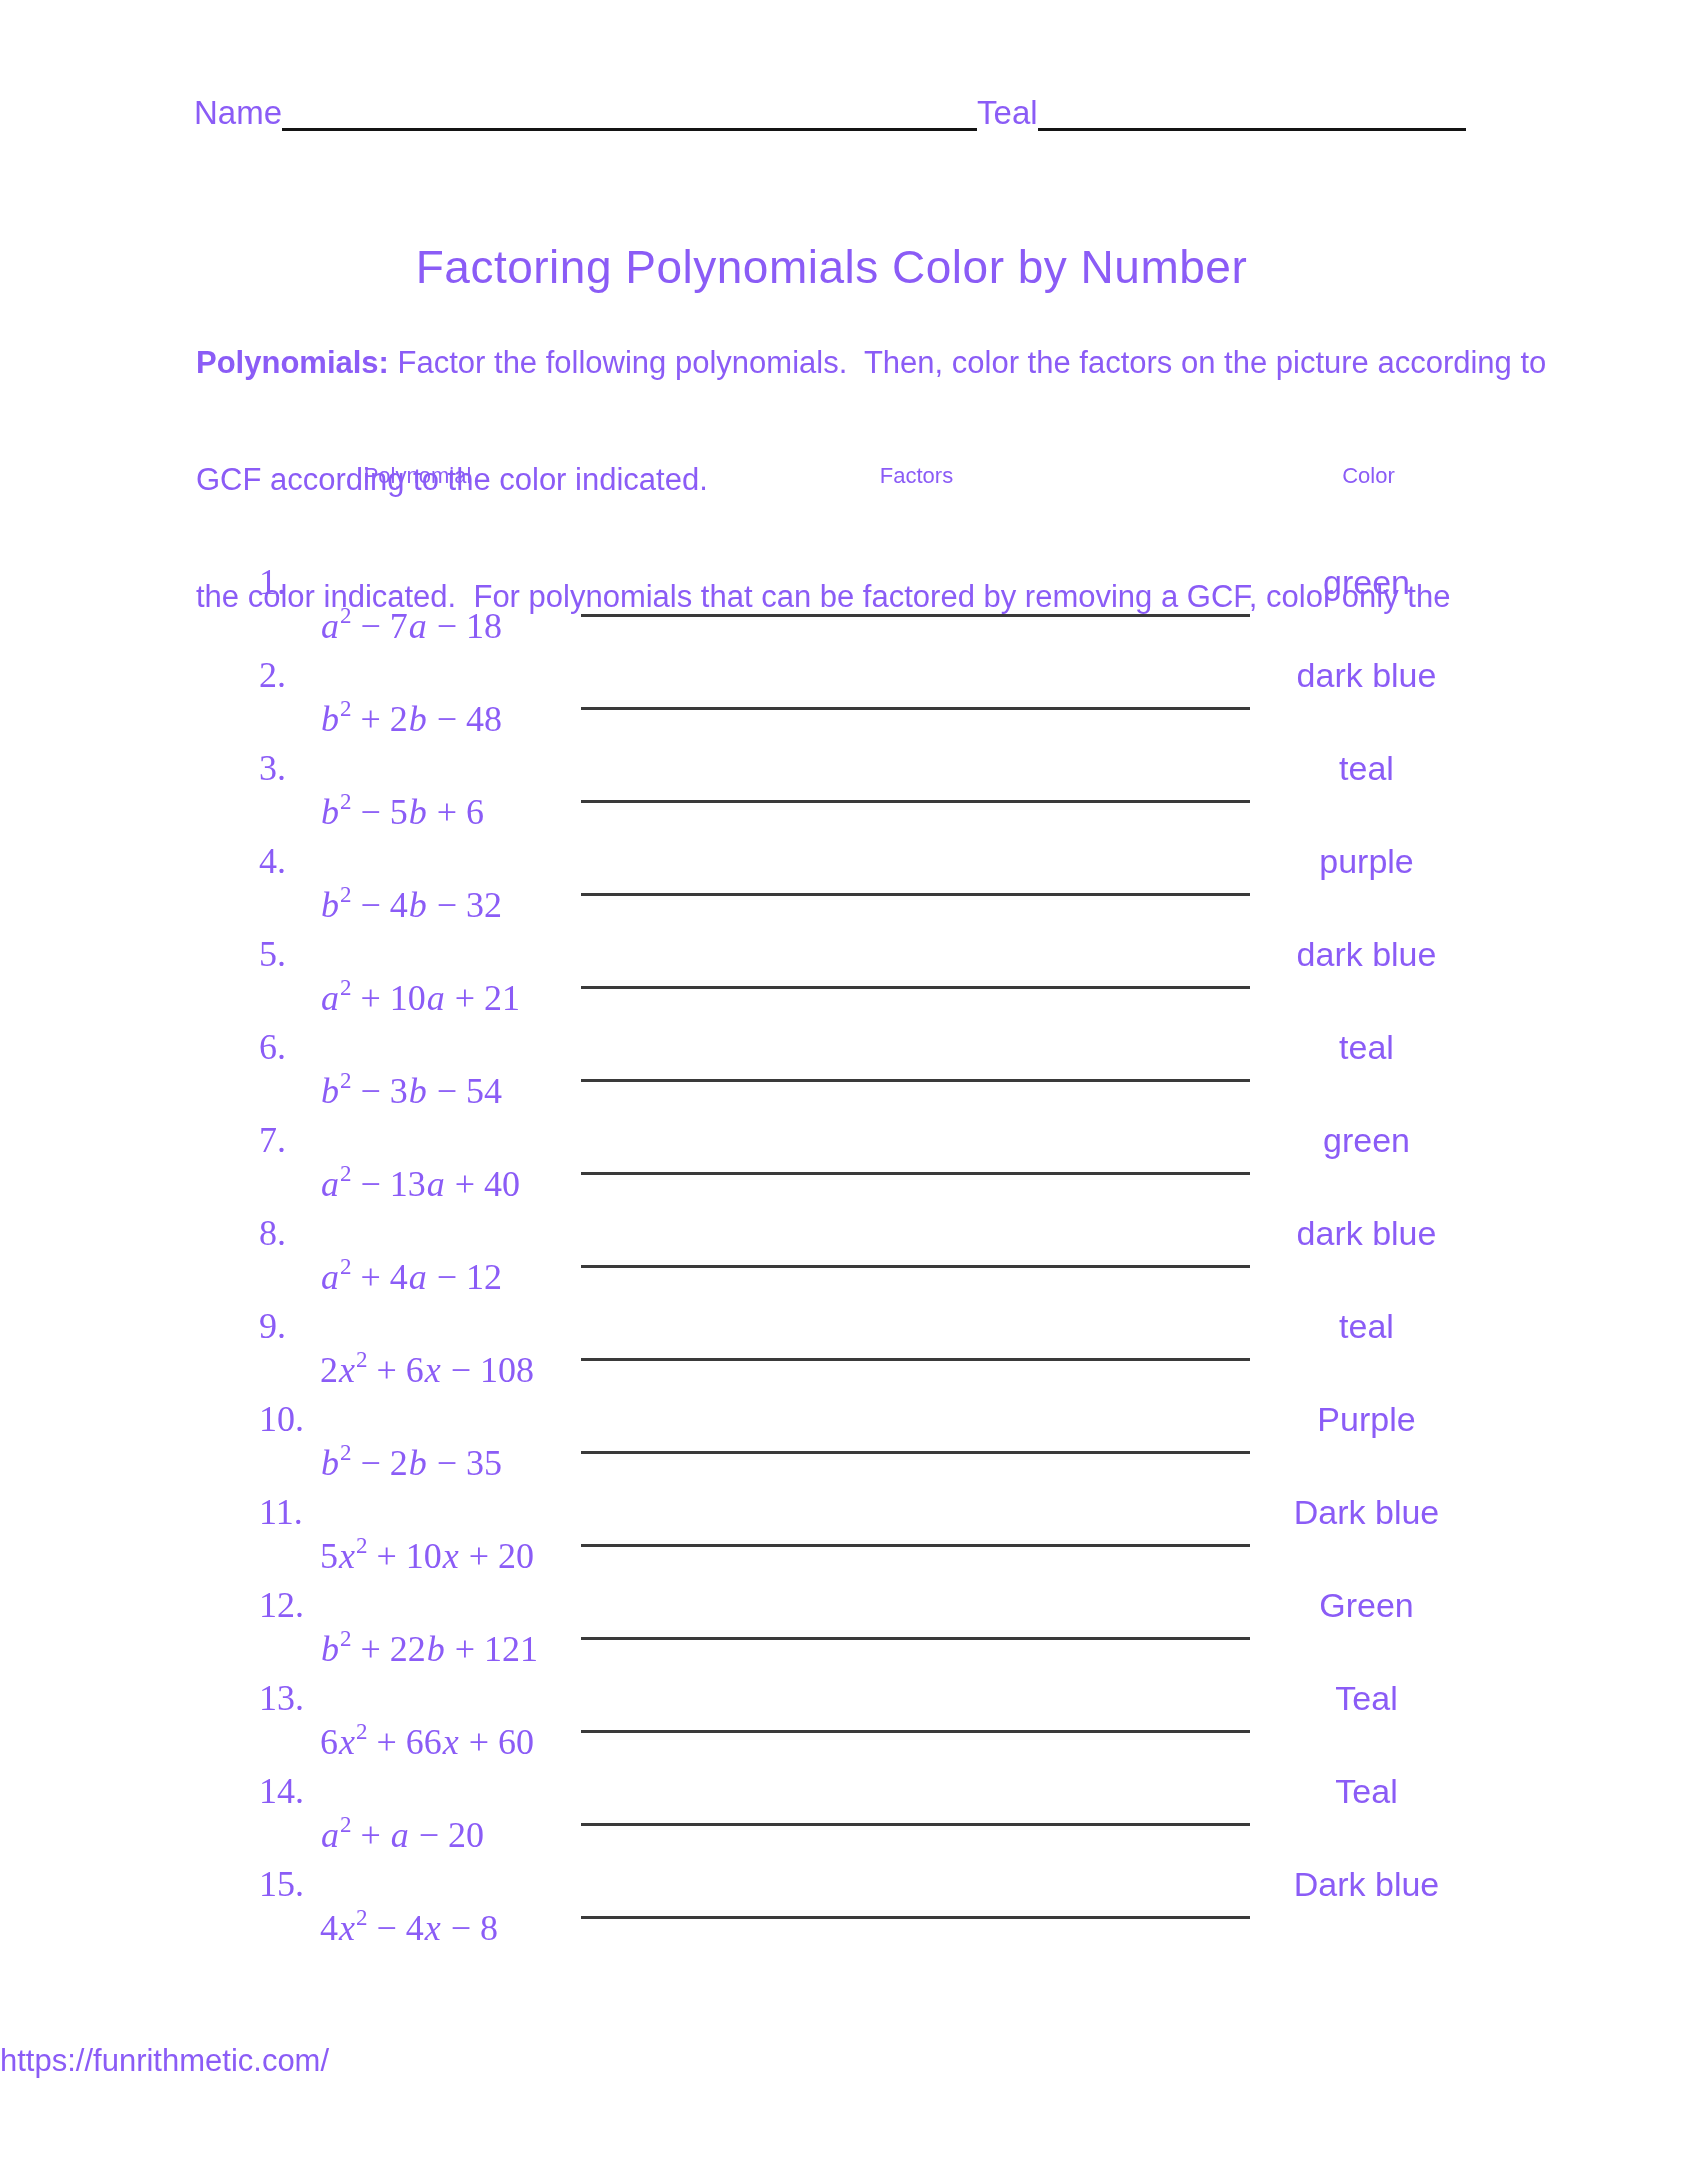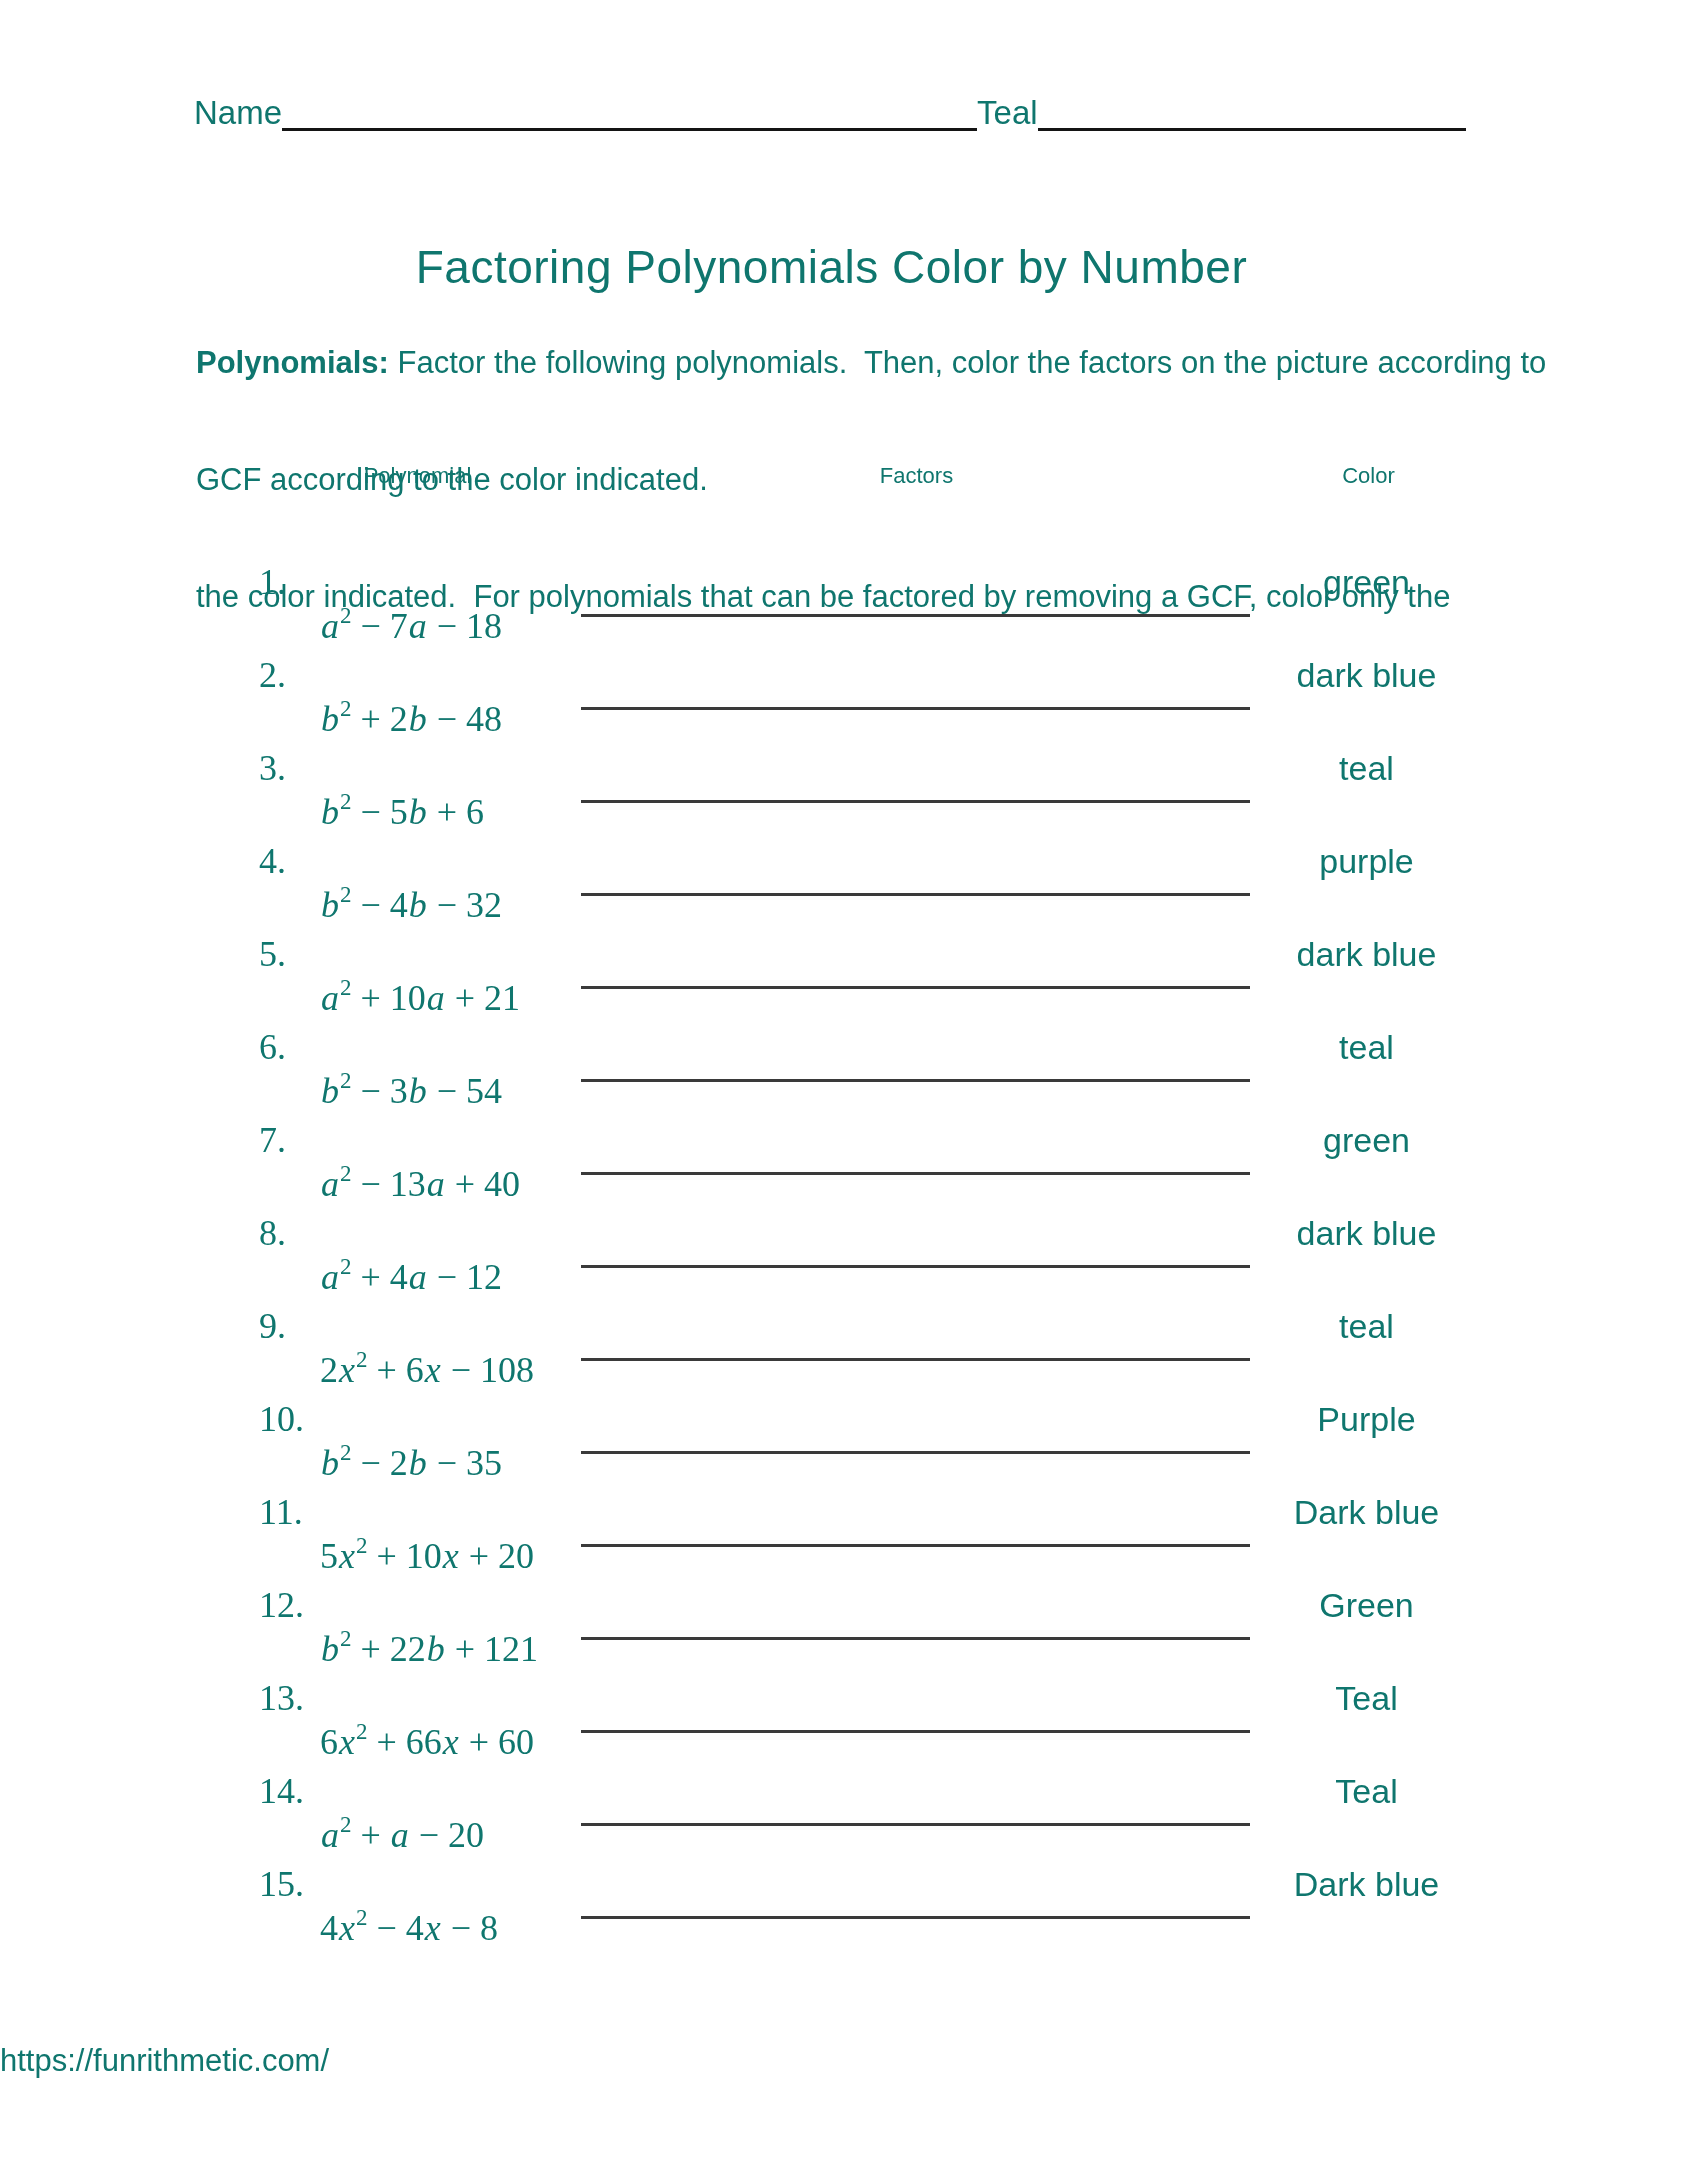--- a/index.html
+++ b/index.html
@@ -7,21 +7,21 @@
     padding: 0;
     background: #ffffff;
   }
   .page {
     position: relative;
     width: 1683px;
     height: 2178px;
     margin: 0 auto;
     background: #ffffff;
     font-family: "Liberation Sans", sans-serif;
-    color: #0f766e;
+    color: #8b5cf6;
     overflow: hidden;
   }
 
   
   .name-row {
     position: absolute;
     top: 95px;
     left: 194px;
     width: 1292px;
     display: flex;

